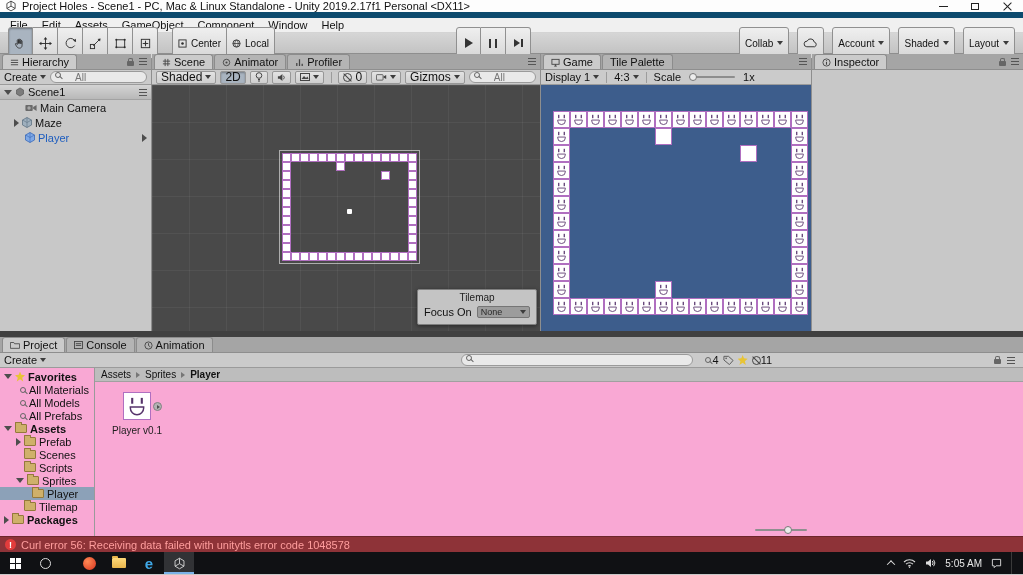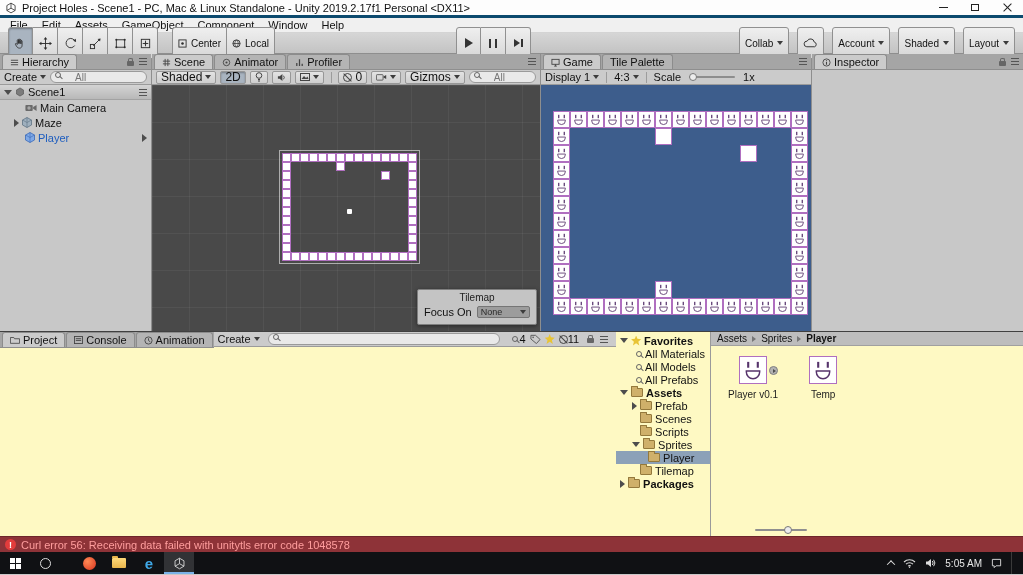--- a/index.html
+++ b/index.html
@@ -1,19 +1,19 @@
 <!DOCTYPE html>
 <html style="--game-bg: #3d5d8c; --scene-bg: #494949; --tile-border: #b06fc0; --tile-face: #56336b; --prefab-text: #1d5dbf; --selection: #8ca1b8; --error-bar: #8e3338; --error-text: #ff9d9d; --taskbar-bg: #101114;"><head>
 <meta charset="utf-8">
 <style>
   *{box-sizing:border-box;margin:0;padding:0}
   html,body{width:1023px;height:575px;overflow:hidden}
   body{font-family:"Liberation Sans","DejaVu Sans",sans-serif;font-size:11px;color:#111;background:#c8c8c8}
   
-  .titlebar{height:18px;background:#fdfdfd;border-bottom:3px solid #0c4a6e;display:flex;align-items:center;padding-left:5px;gap:5px}
+  .titlebar{height:18px;background:#fdfdfd;border-bottom:6px solid #0c4a6e;display:flex;align-items:center;padding-left:5px;gap:5px}
   .title-text{font-size:11px;color:#111;white-space:nowrap}
   .win-controls{margin-left:auto;display:flex;height:100%}
   .winbtn{width:32px;height:100%;display:flex;align-items:center;justify-content:center}
   .ic-min{width:9px;height:1px;background:#222}
   .ic-max{width:8px;height:7px;border:1px solid #222}
   .ic-close{position:relative;width:9px;height:9px}
   .ic-close::before,.ic-close::after{content:"";position:absolute;left:-1px;top:4px;width:11px;height:1px;background:#222}
   .ic-close::before{transform:rotate(45deg)}.ic-close::after{transform:rotate(-45deg)}
   
   .menubar{height:15px;background:#f0f0f0;border-bottom:1px solid #d4d4d4;display:flex;align-items:center;padding-left:3px}
@@ -78,21 +78,21 @@
   .tilemap-overlay{position:absolute;right:3px;bottom:6px;width:120px;background:#c4c4c4;border:1px solid #7f7f7f;border-radius:2px;box-shadow:0 1px 4px rgba(0,0,0,.45)}
   .ov-title{text-align:center;font-size:10px;padding:2px 0 1px;color:#222}
   .ov-row{display:flex;align-items:center;gap:5px;padding:2px 6px 6px}
   .ov-drop{flex:1;height:12px;background:#9c9c9c;border:1px solid #757575;border-radius:2px;display:flex;align-items:center;justify-content:space-between;padding:0 3px;font-size:9px;color:#2a2a2a}
   
   .game-viewport{flex:1;position:relative;background:var(--game-bg,#3d5d8c);overflow:hidden}
   #game-maze{position:absolute;left:12px;top:26px}
   .slider{width:46px;height:2px;background:#8d8d8d;border-radius:1px;position:relative;margin:0 4px}
   .slider .knob{position:absolute;left:0;top:-3px;width:8px;height:8px;background:#ececec;border:1px solid #787878;border-radius:50%}
   
-  #project{height:205px;display:flex;border-top:1px solid #404040;background:#fef9c3}
+  #project{height:205px;display:flex;flex-direction:column;border-top:6px solid #404040;background:#f9a8d4}
   .project-body{flex:1;display:flex;min-height:0;position:relative}
   .ptree{width:95px;border-right:1px solid #9a9a9a;padding-top:2px;overflow:hidden}
   .pcontent{flex:1;display:flex;flex-direction:column;min-width:0}
   .breadcrumb{height:14px;background:#bdbdbd;border-bottom:1px solid #a0a0a0;display:flex;align-items:center;padding:0 6px;gap:5px;font-size:10px}
   .bc-sep{width:0;height:0;border-left:4px solid #767676;border-top:3px solid transparent;border-bottom:3px solid transparent}
   .crumb.last{font-weight:bold}
   .assets-grid{flex:1;display:flex;gap:14px;align-items:flex-start;padding:10px 0 0 14px;position:relative}
   .asset-item{width:56px;display:flex;flex-direction:column;align-items:center;position:relative}
   .asset-icon{width:28px;height:28px;background:#fff;border:1px solid var(--tile-border,#b06fc0)}
   .asset-label{font-size:10px;margin-top:5px;color:#1d1d1d}
@@ -996,28 +996,20 @@
       <div class="assets-grid">
         <div class="asset-item">
           <span class="asset-icon sprite-face"><svg viewBox="0 0 16 16">
                 <rect x="4.4" y="3" width="1.3" height="3.6" fill="#56336b"></rect>
                 <rect x="10.3" y="3" width="1.3" height="3.6" fill="#56336b"></rect>
                 <path d="M3.9 8.6 h8.2 v0.7 a4.1 4.1 0 0 1 -8.2 0 z" fill="#fff" stroke="#56336b" stroke-width="0.9"></path>
               </svg></span>
           <span class="sprite-expander"></span>
           <span class="asset-label">Player v0.1</span>
         </div>
-        <div class="asset-item">
-          <span class="asset-icon sprite-face"><svg viewBox="0 0 16 16">
-                <rect x="4.4" y="3" width="1.3" height="3.6" fill="#56336b"></rect>
-                <rect x="10.3" y="3" width="1.3" height="3.6" fill="#56336b"></rect>
-                <path d="M3.9 8.6 h8.2 v0.7 a4.1 4.1 0 0 1 -8.2 0 z" fill="#fff" stroke="#56336b" stroke-width="0.9"></path>
-              </svg></span>
-          <span class="asset-label">Temp</span>
-        </div>
       </div>
     </div>
     <span class="zoom">
         <span class="knob"></span>
       </span>
   </div>
 </div>
 
 <div id="statusbar">
   <span class="err-icon"></span>

